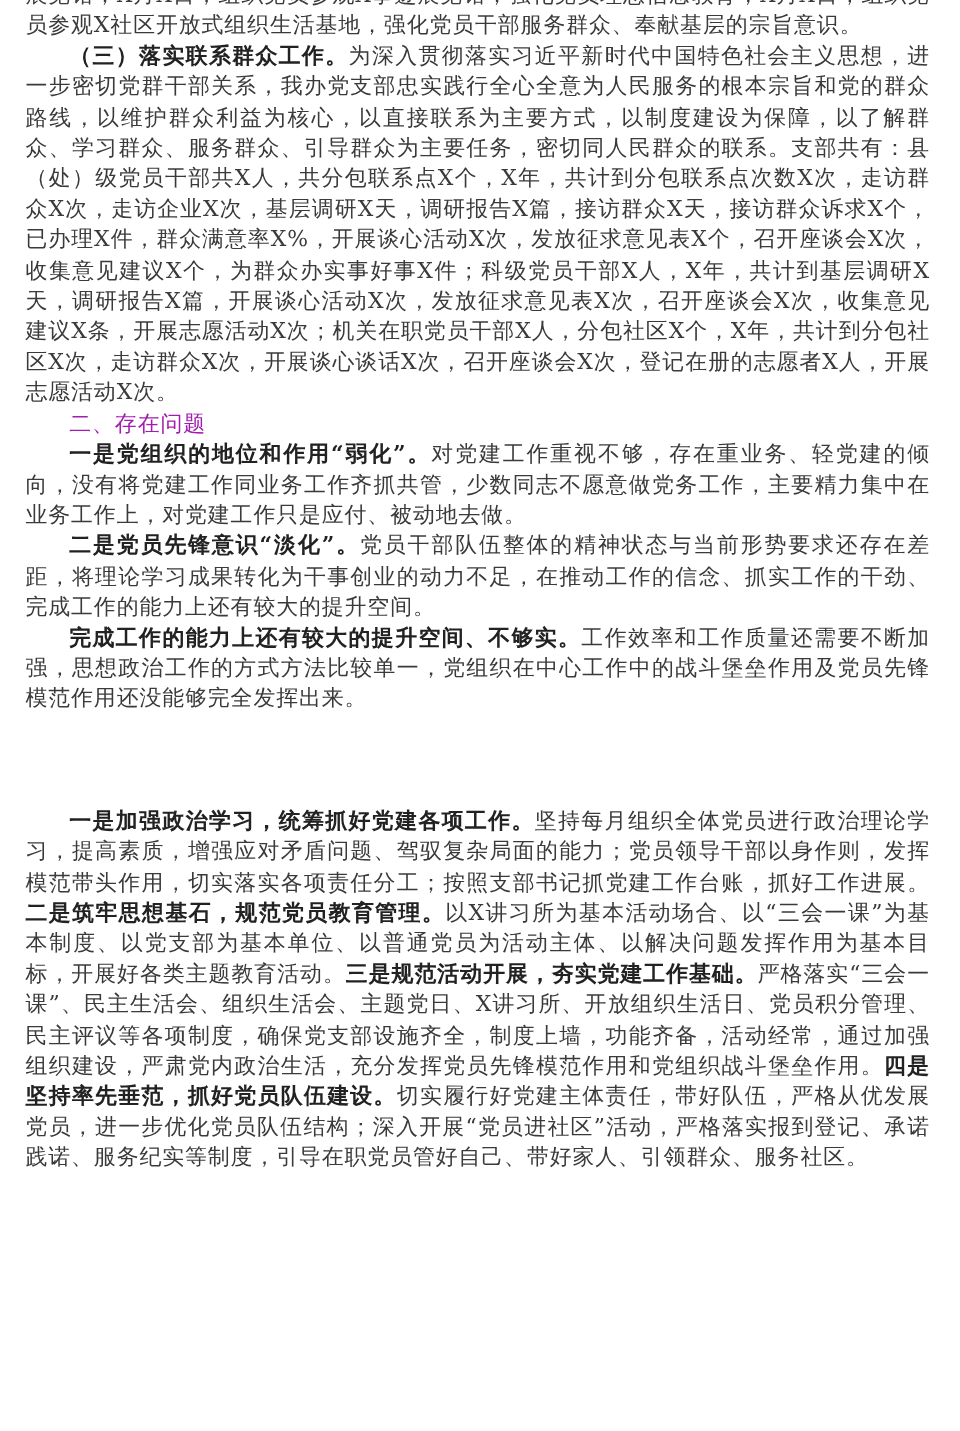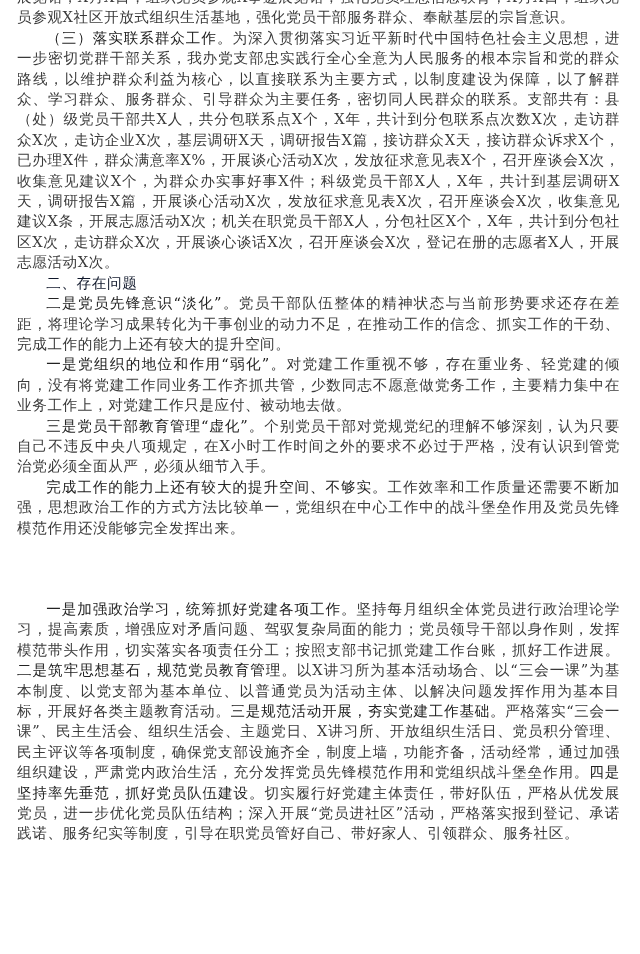--- a/index.html
+++ b/index.html
@@ -4,40 +4,39 @@
 <style>
   html, body { margin: 0; padding: 0; background: #ffffff; }
   body { width: 640px; height: 954px; overflow: hidden; position: relative; }
   .page {
     position: absolute; left: 0; top: -13px; width: 640px;
     font-family: "DejaVu Serif", "Liberation Serif", serif;
     color: #3a3a3a; font-size: 14.6px; line-height: 20.4px;
   }
   .para { margin: 0; padding: 0 20px 0 17px; text-align: justify; text-indent: 0; letter-spacing: 0.6px; }
   .indent { text-indent: 2em; }
-  .heading { margin: 0; padding: 0 20px 0 17px; text-indent: 2em; color: #0f172a; letter-spacing: 0.6px; }
-  b, .bold { font-weight: normal; color: #222; }
+  .heading { margin: 0; padding: 0 20px 0 17px; text-indent: 2em; color: #a21caf; letter-spacing: 0.6px; }
+  b, .bold { font-weight: bold; color: #222; }
   .gap { height: 61px; }
 </style>
 </head>
 <body>
 
 <div class="page">
 
   <p class="para">展览馆；X月X日，组织党员参观X事迹展览馆，强化党员理想信念教育；X月X日，组织党员参观X社区开放式组织生活基地，强化党员干部服务群众、奉献基层的宗旨意识。</p>
 
   <p class="para indent"><b>（三）落实联系群众工作。</b><span>为深入贯彻落实习近平新时代中国特色社会主义思想，进一步密切党群干部关系，我办党支部忠实践行全心全意为人民服务的根本宗旨和党的群众路线，以维护群众利益为核心，以直接联系为主要方式，以制度建设为保障，以了解群众、学习群众、服务群众、引导群众为主要任务，密切同人民群众的联系。支部共有：县（处）级党员干部共X人，共分包联系点X个，X年，共计到分包联系点次数X次，走访群众X次，走访企业X次，基层调研X天，调研报告X篇，接访群众X天，接访群众诉求X个，已办理X件，群众满意率X%，开展谈心活动X次，发放征求意见表X个，召开座谈会X次，收集意见建议X个，为群众办实事好事X件；科级党员干部X人，X年，共计到基层调研X天，调研报告X篇，开展谈心活动X次，发放征求意见表X次，召开座谈会X次，收集意见建议X条，开展志愿活动X次；机关在职党员干部X人，分包社区X个，X年，共计到分包社区X次，走访群众X次，开展谈心谈话X次，召开座谈会X次，登记在册的志愿者X人，开展志愿活动X次。</span></p>
 
   <p class="heading">二、存在问题</p>
 
+  <p class="para indent"><b>一是党组织的地位和作用“弱化”。</b><span>对党建工作重视不够，存在重业务、轻党建的倾向，没有将党建工作同业务工作齐抓共管，少数同志不愿意做党务工作，主要精力集中在业务工作上，对党建工作只是应付、被动地去做。</span></p>
+
   <p class="para indent"><b>二是党员先锋意识“淡化”。</b><span>党员干部队伍整体的精神状态与当前形势要求还存在差距，将理论学习成果转化为干事创业的动力不足，在推动工作的信念、抓实工作的干劲、完成工作的能力上还有较大的提升空间。</span></p>
 
-  <p class="para indent"><b>一是党组织的地位和作用“弱化”。</b><span>对党建工作重视不够，存在重业务、轻党建的倾向，没有将党建工作同业务工作齐抓共管，少数同志不愿意做党务工作，主要精力集中在业务工作上，对党建工作只是应付、被动地去做。</span></p>
-
-  <p class="para indent"><b>三是党员干部教育管理“虚化”。</b><span>个别党员干部对党规党纪的理解不够深刻，认为只要自己不违反中央八项规定，在X小时工作时间之外的要求不必过于严格，没有认识到管党治党必须全面从严，必须从细节入手。</span></p>
 
   <p class="para indent"><b>完成工作的能力上还有较大的提升空间、不够实。</b><span>工作效率和工作质量还需要不断加强，思想政治工作的方式方法比较单一，党组织在中心工作中的战斗堡垒作用及党员先锋模范作用还没能够完全发挥出来。</span></p>
 
   <div class="gap"></div>
 
 
   <p class="para indent"><b>一是加强政治学习，统筹抓好党建各项工作。</b><span>坚持每月组织全体党员进行政治理论学习，提高素质，增强应对矛盾问题、驾驭复杂局面的能力；党员领导干部以身作则，发挥模范带头作用，切实落实各项责任分工；按照支部书记抓党建工作台账，抓好工作进展。</span><b>二是筑牢思想基石，规范党员教育管理。</b><span>以X讲习所为基本活动场合、以“三会一课”为基本制度、以党支部为基本单位、以普通党员为活动主体、以解决问题发挥作用为基本目标，开展好各类主题教育活动。</span><b>三是规范活动开展，夯实党建工作基础。</b><span>严格落实“三会一课”、民主生活会、组织生活会、主题党日、X讲习所、开放组织生活日、党员积分管理、民主评议等各项制度，确保党支部设施齐全，制度上墙，功能齐备，活动经常，通过加强组织建设，严肃党内政治生活，充分发挥党员先锋模范作用和党组织战斗堡垒作用。</span><b>四是坚持率先垂范，抓好党员队伍建设。</b><span>切实履行好党建主体责任，带好队伍，严格从优发展党员，进一步优化党员队伍结构；深入开展“党员进社区”活动，严格落实报到登记、承诺践诺、服务纪实等制度，引导在职党员管好自己、带好家人、引领群众、服务社区。</span></p>
 
 </div>
 

